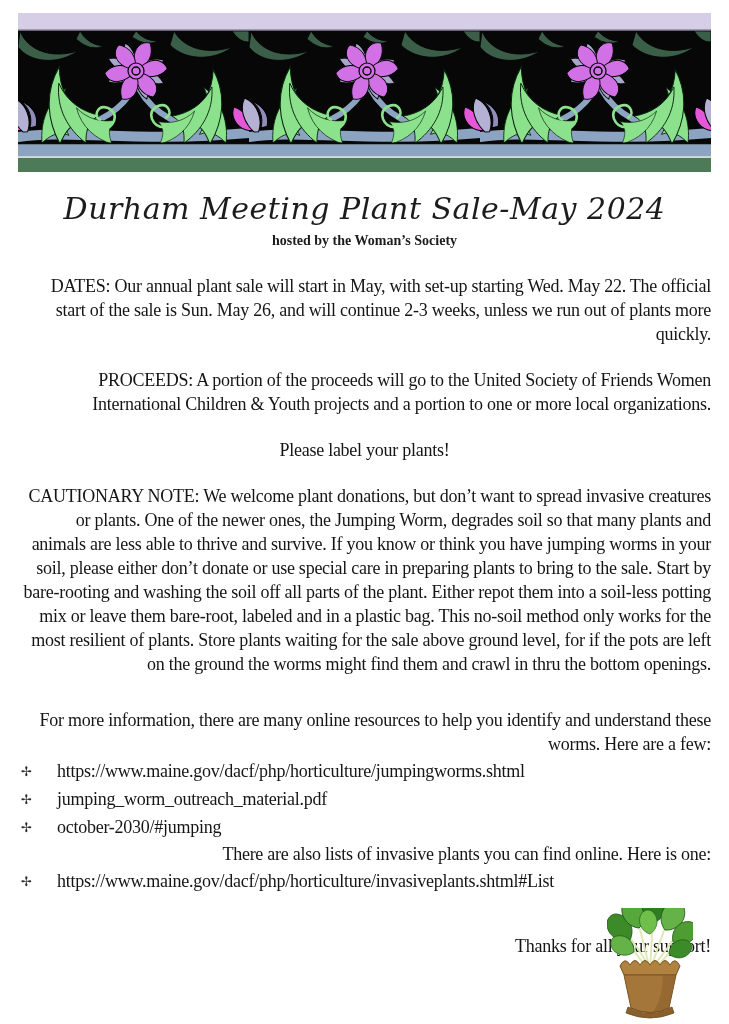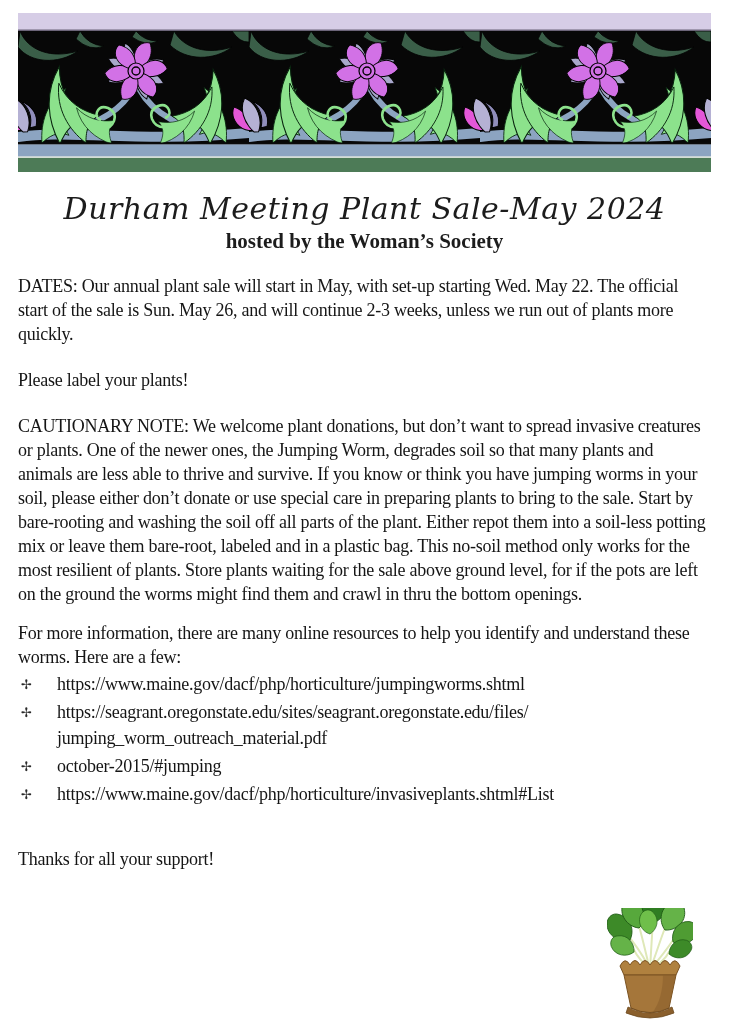--- a/index.html
+++ b/index.html
@@ -16,27 +16,27 @@
     position:absolute;top:172px;left:0;width:729px;box-sizing:border-box;
     padding:0 18px;
   }
   .doc-title{
     margin:18px 0 0 0;text-align:center;
     font-family:"DejaVu Serif", serif;font-style:italic;font-weight:500;
     font-size:30px;line-height:38px;letter-spacing:0.5px;color:#1c1c1c;
   }
   .doc-subtitle{
     margin:2px 0 0 0;text-align:center;
-    font-weight:bold;font-size:21px;line-height:22px;color:#1c1c1c;
+    font-weight:bold;font-size:14px;line-height:22px;color:#1c1c1c;
   }
   .para{
     margin:22px 0 0 0;font-size:18px;line-height:24px;
-    letter-spacing:-0.25px;text-align:left;
-  }
-  .para.center{text-align:left;}
+    letter-spacing:-0.25px;text-align:right;
+  }
+  .para.center{text-align:center;}
   .link-list{list-style:none;margin:2px 0 0 0;padding:0;}
   .link-list li{
     position:relative;padding-left:39px;margin:2px 0;
     font-size:18px;line-height:26px;letter-spacing:-0.25px;
   }
   .bullet{
     position:absolute;left:3px;top:1px;font-size:13px;color:#2a2a2a;
     font-family:"DejaVu Sans", sans-serif;
   }
   a.doc-link{color:#151515;cursor:pointer;}
@@ -132,42 +132,44 @@
   </svg>
 </div>
 
 <div class="content">
 
   <h1 class="doc-title">Durham Meeting Plant Sale-May 2024</h1>
   <div class="doc-subtitle">hosted by the Woman’s Society</div>
 
   <p class="para">DATES: Our annual plant sale will start in May, with set-up starting Wed. May 22. The official start of the sale is Sun. May 26, and will continue 2-3 weeks, unless we run out of plants more quickly.</p>
 
+  <p class="para">PROCEEDS: A portion of the proceeds will go to the United Society of Friends Women International Children &amp; Youth projects and a portion to one or more local organizations.</p>
 
   <p class="para center">Please label your plants!</p>
 
   <p class="para">CAUTIONARY NOTE: We welcome plant donations, but don’t want to spread invasive creatures or plants. One of the newer ones, the Jumping Worm, degrades soil so that many plants and animals are less able to thrive and survive. If you know or think you have jumping worms in your soil, please either don’t donate or use special care in preparing plants to bring to the sale. Start by bare-rooting and washing the soil off all parts of the plant. Either repot them into a soil-less potting mix or leave them bare-root, labeled and in a plastic bag. This no-soil method only works for the most resilient of plants. Store plants waiting for the sale above ground level, for if the pots are left on the ground the worms might find them and crawl in thru the bottom openings.</p>
 
-  <p class="para" style="margin-top:15px;">For more information, there are many online resources to help you identify and understand these worms. Here are a few:</p>
+  <p class="para" style="margin-top:32px;">For more information, there are many online resources to help you identify and understand these worms. Here are a few:</p>
 
   <ul class="link-list">
     <li>
       <span class="bullet">✢</span>
       <a class="doc-link"><span>https://www.maine.gov/dacf/php/horticulture/jumpingworms.shtml</span></a>
     </li>
     <li>
       <span class="bullet">✢</span>
-      <a class="doc-link"><span>https://seagrant.oregonstate.edu/sites/seagrant.oregonstate.edu/files/</span><span>jumping_worm_outreach_material.pdf</span></a>
-    </li>
-    <li>
-      <span class="bullet">✢</span>
-      <a class="doc-link"><span>october-2015/#jumping</span></a>
+      <a class="doc-link"><span>jumping_worm_outreach_material.pdf</span></a>
+    </li>
+    <li>
+      <span class="bullet">✢</span>
+      <a class="doc-link"><span>october-2030/#jumping</span></a>
     </li>
   </ul>
 
+  <p class="para intro">There are also lists of invasive plants you can find online. Here is one:</p>
 
   <ul class="link-list">
     <li>
       <span class="bullet">✢</span>
       <a class="doc-link"><span>https://www.maine.gov/dacf/php/horticulture/invasiveplants.shtml#List</span></a>
     </li>
   </ul>
 
   <p class="para thanks">Thanks for all your support!</p>
 

